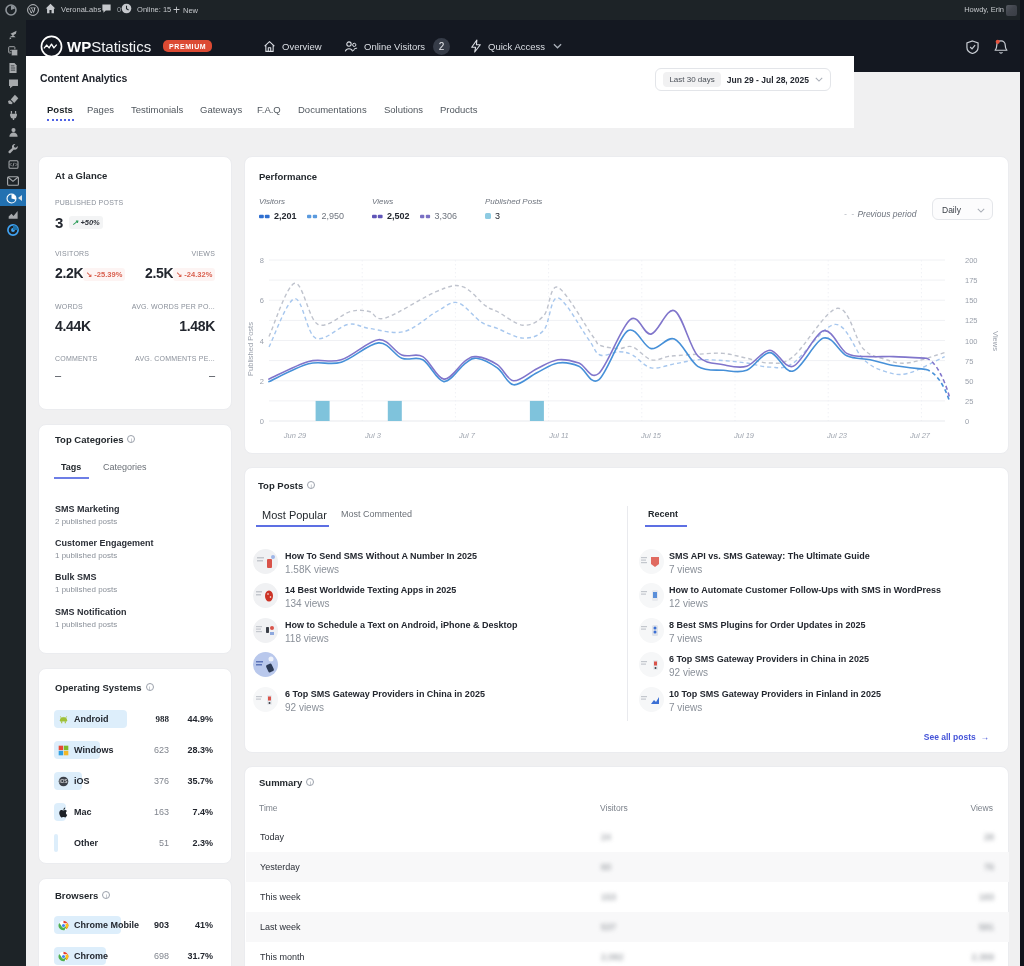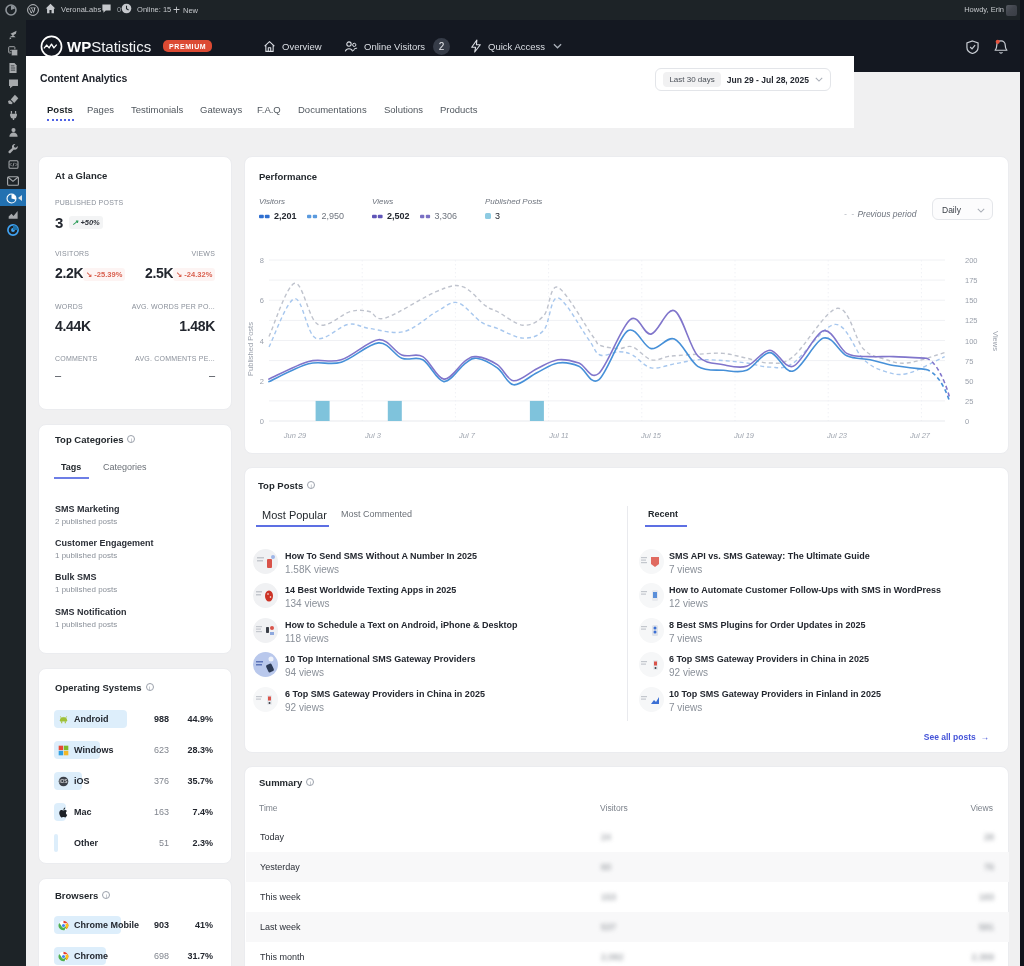--- a/index.html
+++ b/index.html
@@ -299,21 +299,21 @@
       <div class="osbar" style="width:73px;"></div>
       <span class="osicon">
         <svg width="11" height="11" viewBox="0 0 16 16">
           <path d="M3 10 a5 5 0 0 1 10 0 z M4.5 5.5 L3.5 3.5 M11.5 5.5 L12.5 3.5" stroke="#9fc037" fill="#9fc037" stroke-width="1.2"></path>
           <rect x="3" y="9" width="10" height="1.5" fill="#9fc037"></rect>
           <rect x="4.6" y="10.5" width="1.6" height="3" fill="#9fc037"></rect>
           <rect x="9.8" y="10.5" width="1.6" height="3" fill="#9fc037"></rect>
         </svg>
       </span>
       <span class="osname">Android</span>
-      <span class="osnum" style="color:#23272f; font-weight:bold;">988</span>
+      <span class="osnum" style="color:#23272f; font-weight:bold;font-family:Liberation Serif, serif;">988</span>
       <span class="ospct">44.9%</span>
     </div>
   <div class="osrow" style="top:72px;">
       <div class="osbar" style="width:46px;"></div>
       <span class="osicon">
         <svg width="11" height="11" viewBox="0 0 16 16">
           <rect x="1" y="1" width="6.5" height="6.5" fill="#e64a36"></rect>
           <rect x="8.5" y="1" width="6.5" height="6.5" fill="#7db828"></rect>
           <rect x="1" y="8.5" width="6.5" height="6.5" fill="#2e9fe0"></rect>
           <rect x="8.5" y="8.5" width="6.5" height="6.5" fill="#f3b827"></rect>
@@ -534,24 +534,20 @@
   <div class="postrow" style="left:40px; top:152px;">
       <div class="ptitle">How to Schedule a Text on Android, iPhone &amp; Desktop</div>
       <div class="pviews">118 views</div>
     </div>
   <div class="pthumb" style="left:8px; top:184px; background:#b9c8ec;"><svg width="25" height="25">
         <rect x="3" y="9" width="7" height="1.5" fill="#5d74b8"></rect>
         <rect x="3" y="12" width="6" height="1.5" fill="#5d74b8"></rect>
         <rect x="14" y="12" width="6" height="8" rx="1.5" fill="#2c3a55" transform="rotate(-25 17 16)"></rect>
         <circle cx="18" cy="7" r="2.5" fill="#eef2fb"></circle>
       </svg></div>
-  <div class="postrow" style="left:40px; top:186px;">
-      <div class="ptitle">10 Top International SMS Gateway Providers</div>
-      <div class="pviews">94 views</div>
-    </div>
   <div class="pthumb" style="left:8px; top:219px; background:#f6f7f8;"><svg width="25" height="25">
         <rect x="3" y="9" width="6" height="1.2" fill="#c3c7cd"></rect>
         <rect x="3" y="11.5" width="5" height="1.2" fill="#c3c7cd"></rect>
         <rect x="14" y="8" width="5" height="10" rx="1" fill="#e8eaee"></rect>
         <rect x="15" y="9.5" width="3" height="4" fill="#d9534a"></rect>
         <circle cx="16.5" cy="16" r="1" fill="#3a3f47"></circle>
       </svg></div>
   <div class="postrow" style="left:40px; top:221px;">
       <div class="ptitle">6 Top SMS Gateway Providers in China in 2025</div>
       <div class="pviews">92 views</div>

